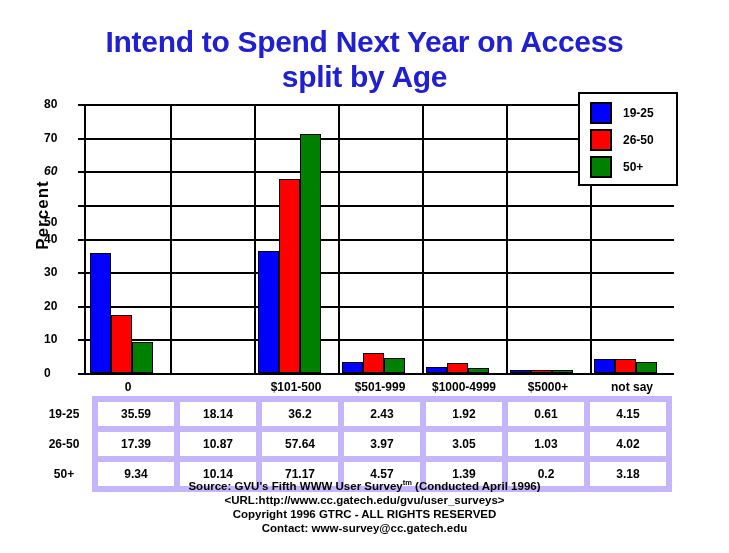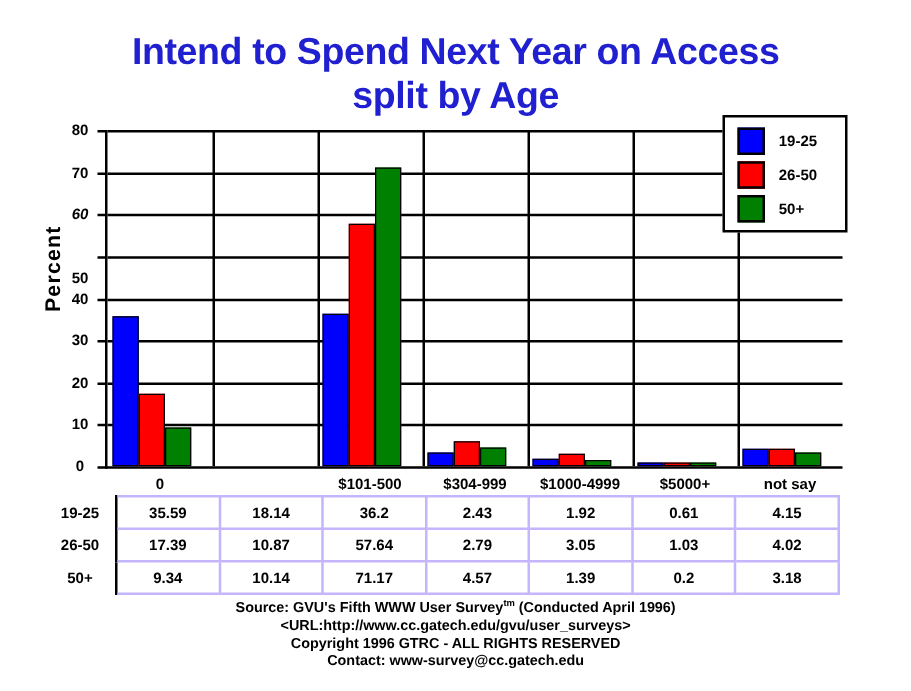--- a/index.html
+++ b/index.html
@@ -71,21 +71,21 @@
     position: absolute;
     top: 0;
     width: 0;
     height: 269px;
     border-left: 2px solid #000;
   }
   .ytick-label {
     position: absolute;
     right: 0;
     width: 40px;
-    text-align: center;
+    text-align: left;
     font-size: 12px;
     font-weight: bold;
     color: #000;
     transform: translateY(-7px);
   }
   .ytick-mark {
     position: absolute;
     left: -6px;
     width: 6px;
     height: 0;
@@ -153,21 +153,21 @@
   
   .datatable {
     position: absolute;
     left: 36px;
     top: 396px;
     width: 636px;
     border-collapse: collapse;
     table-layout: fixed;
   }
   .datatable td {
-    border: 2px solid #c4b5fd;
+    border: 6px solid #c4b5fd;
     height: 24px;
     text-align: center;
     font-size: 12px;
     font-weight: bold;
     color: #000;
     padding: 0;
   }
   .datatable td.rowhead {
     border: none;
     border-right: 2px solid #000;
@@ -248,21 +248,21 @@
       <div class="group" style="left: 168px; width: 84px;">
         <div class="bar" title="19-25 $101-500: 36.2" style="left: 3.5px; width: 21px; height: 121.722px; background: rgb(0, 0, 255);"></div>
         <div class="bar" title="26-50 $101-500: 57.64" style="left: 24.5px; width: 21px; height: 193.815px; background: rgb(255, 0, 0);"></div>
         <div class="bar" title="50+ $101-500: 71.17" style="left: 45.5px; width: 21px; height: 239.309px; background: rgb(0, 128, 0);"></div>
         <div class="xtick-label">$101-500</div>
       </div>
       <div class="group" style="left: 252px; width: 84px;">
         <div class="bar" title="19-25 $501-999: 3.38" style="left: 3.5px; width: 21px; height: 11.3652px; background: rgb(0, 0, 255);"></div>
         <div class="bar" title="26-50 $501-999: 5.96" style="left: 24.5px; width: 21px; height: 20.0405px; background: rgb(255, 0, 0);"></div>
         <div class="bar" title="50+ $501-999: 4.57" style="left: 45.5px; width: 21px; height: 15.3666px; background: rgb(0, 128, 0);"></div>
-        <div class="xtick-label">$304-999</div>
+        <div class="xtick-label">$501-999</div>
       </div>
       <div class="group" style="left: 336px; width: 84px;">
         <div class="bar" title="19-25 $1000-4999: 1.92" style="left: 3.5px; width: 21px; height: 6.456px; background: rgb(0, 0, 255);"></div>
         <div class="bar" title="26-50 $1000-4999: 3.05" style="left: 24.5px; width: 21px; height: 10.2556px; background: rgb(255, 0, 0);"></div>
         <div class="bar" title="50+ $1000-4999: 1.39" style="left: 45.5px; width: 21px; height: 4.67387px; background: rgb(0, 128, 0);"></div>
         <div class="xtick-label">$1000-4999</div>
       </div>
       <div class="group" style="left: 420px; width: 84px;">
         <div class="bar" title="19-25 $5000+: 0.61" style="left: 3.5px; width: 21px; height: 3px; background: rgb(0, 0, 255);"></div>
         <div class="bar" title="26-50 $5000+: 1.03" style="left: 24.5px; width: 21px; height: 3.46338px; background: rgb(255, 0, 0);"></div>
@@ -302,21 +302,21 @@
           <td>2.43</td>
           <td>1.92</td>
           <td>0.61</td>
           <td>4.15</td>
         </tr>
         <tr>
           <td class="rowhead">26-50</td>
           <td>17.39</td>
           <td>10.87</td>
           <td>57.64</td>
-          <td>2.79</td>
+          <td>3.97</td>
           <td>3.05</td>
           <td>1.03</td>
           <td>4.02</td>
         </tr>
         <tr>
           <td class="rowhead">50+</td>
           <td>9.34</td>
           <td>10.14</td>
           <td>71.17</td>
           <td>4.57</td>

